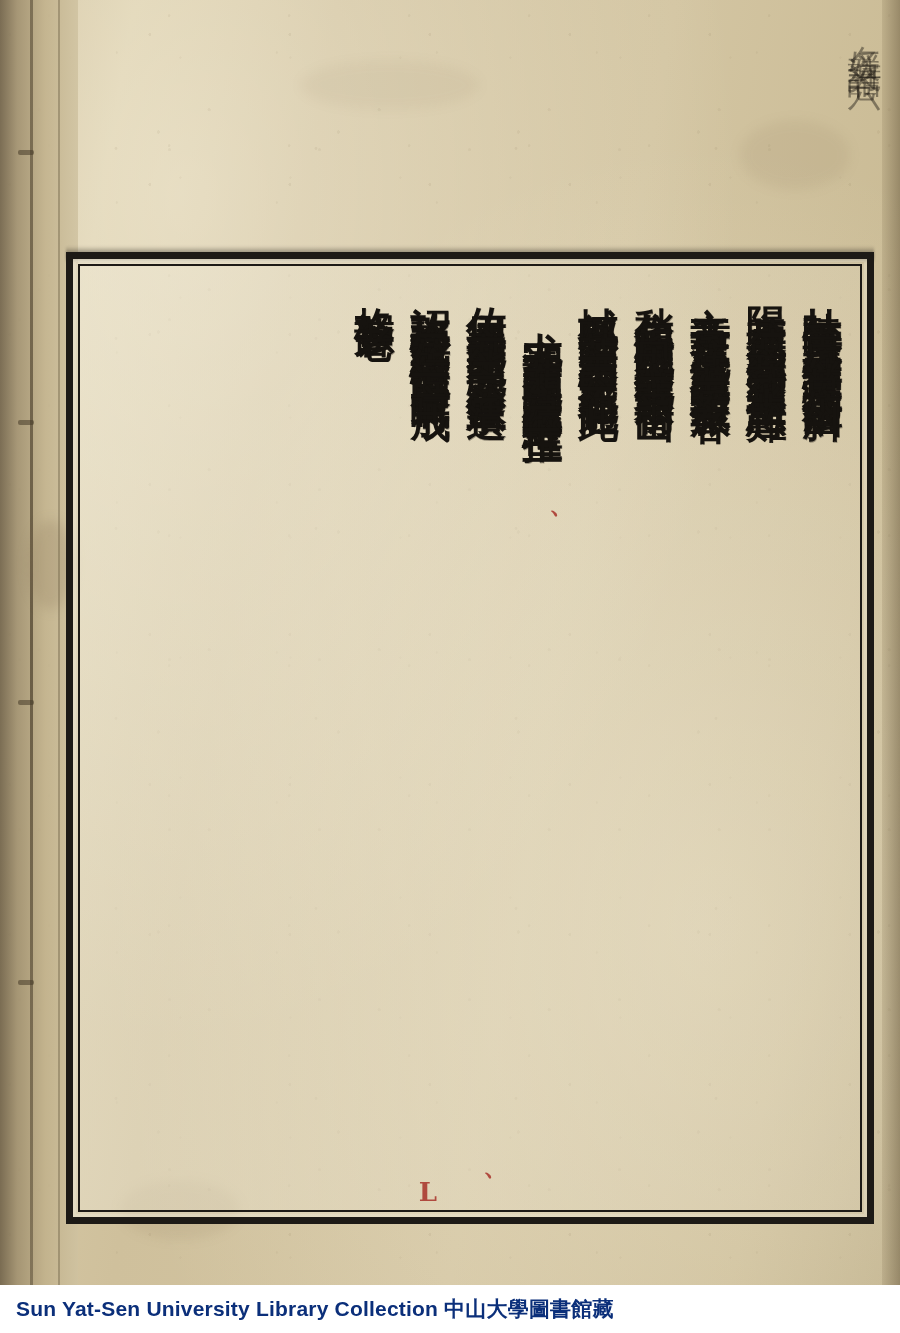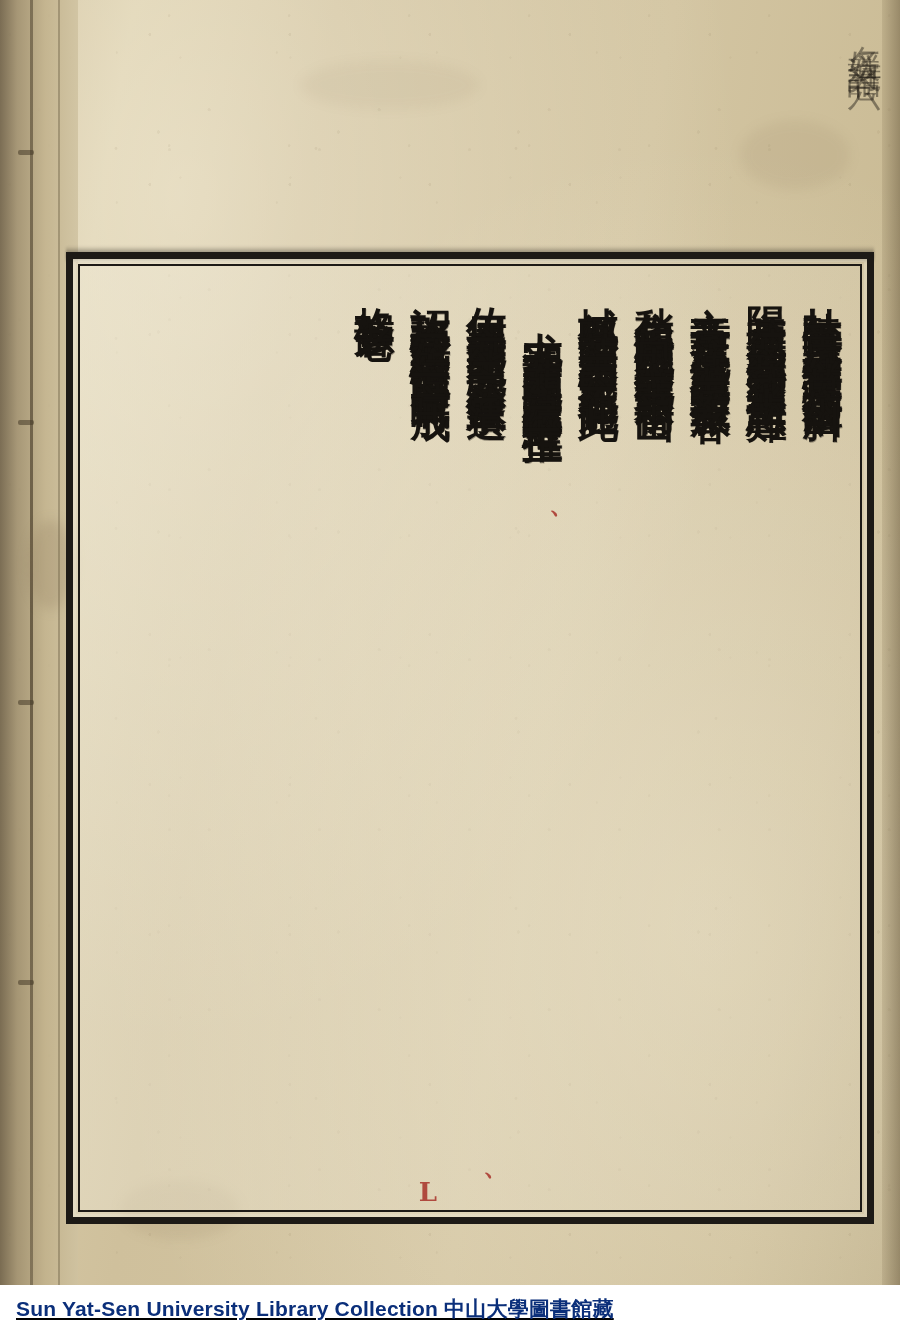--- a/index.html
+++ b/index.html
@@ -180,21 +180,20 @@
     position: absolute;
     left: 0;
     top: 1285px;
     width: 900px;
     height: 48px;
     background: #ffffff;
     display: flex;
     align-items: center;
     padding-left: 16px;
     box-sizing: border-box;
-    text-decoration: underline;
   }
   #footer-text {
     font-family: "Liberation Sans", "DejaVu Sans", sans-serif;
     font-size: 21px;
     font-weight: 700;
     color: #0b2f7a;
     letter-spacing: .2px;
     white-space: nowrap;
   }
 </style>

